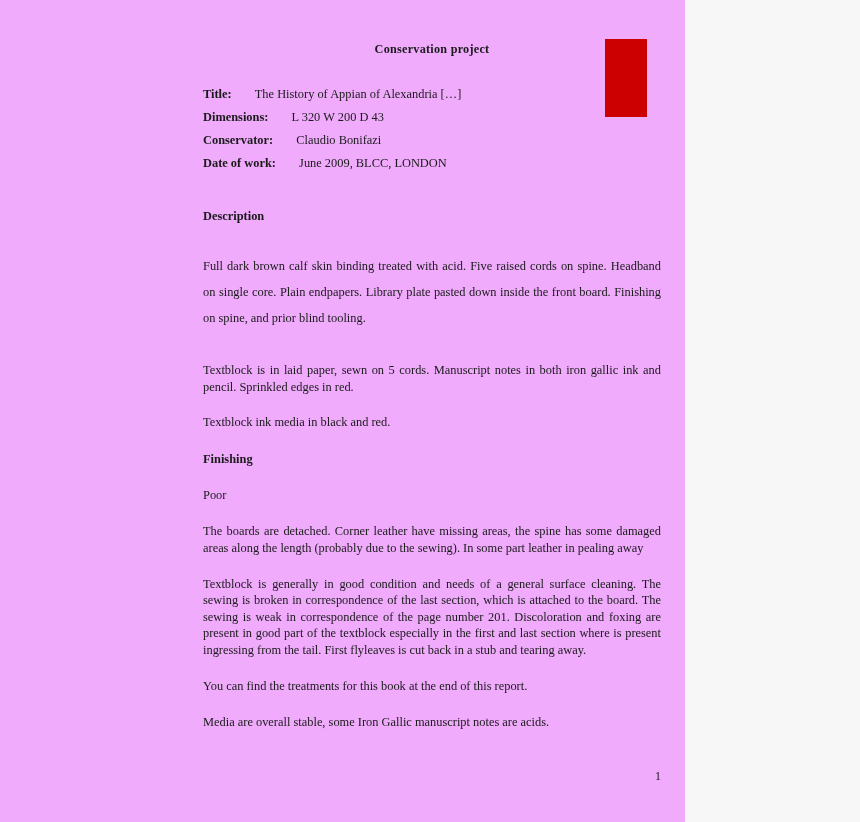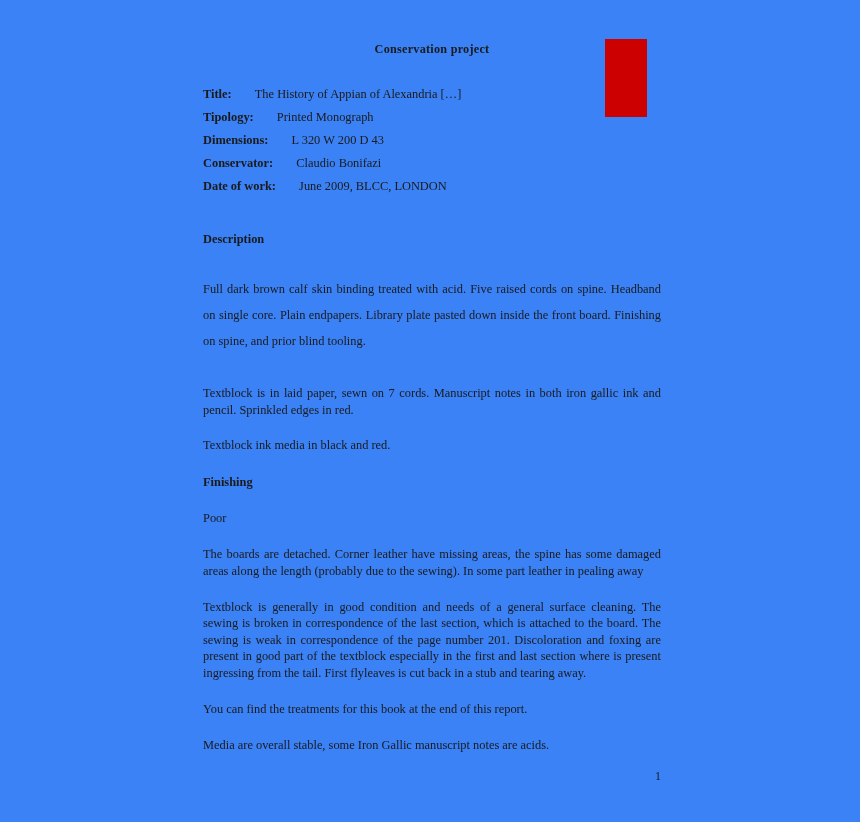--- a/index.html
+++ b/index.html
@@ -14,23 +14,23 @@
     font-family: "Liberation Serif", "DejaVu Serif", serif;
     color: #1a1a1a;
     position: relative;
     overflow: hidden;
   }
 
   .page {
     position: absolute;
     left: 0;
     top: 0;
-    width: 860px;
+    width: 685px;
     height: 822px;
-    background: #3b82f6;
+    background: #f0abfc;
   }
 
   
   .content {
     position: absolute;
     left: 203px;
     top: 42px;
     width: 458px;
   }
 
@@ -162,42 +162,38 @@
   <div class="content">
 
     <div class="doc-title">Conservation project</div>
 
     <div class="meta-list">
       <div class="meta-row">
         <span class="meta-label">Title:</span>
         <span class="meta-value">The History of Appian of Alexandria […]</span>
       </div>
       <div class="meta-row">
-        <span class="meta-label">Tipology:</span>
-        <span class="meta-value">Printed Monograph</span>
-      </div>
-      <div class="meta-row">
         <span class="meta-label">Dimensions:</span>
         <span class="meta-value">L 320 W 200 D 43</span>
       </div>
       <div class="meta-row">
         <span class="meta-label">Conservator:</span>
         <span class="meta-value">Claudio Bonifazi</span>
       </div>
       <div class="meta-row">
         <span class="meta-label">Date of work:</span>
         <span class="meta-value">June 2009, BLCC, LONDON</span>
       </div>
     </div>
 
     <div class="section-heading heading-description">Description</div>
 
     <p class="para para-spaced">Full dark brown calf skin binding treated with acid. Five raised cords on spine. Headband on single core. Plain endpapers. Library plate pasted down inside the front board. Finishing on spine, and prior blind tooling.</p>
 
-    <p class="para para-tight-first">Textblock is in laid paper, sewn on 7 cords. Manuscript notes in both iron gallic ink and pencil. Sprinkled edges in red.</p>
+    <p class="para para-tight-first">Textblock is in laid paper, sewn on 5 cords. Manuscript notes in both iron gallic ink and pencil. Sprinkled edges in red.</p>
 
     <p class="para para-single">Textblock ink media in black and red.</p>
 
     <div class="section-heading heading-condition">Finishing</div>
 
     <p class="para para-single">Poor</p>
 
     <p class="para para-tight">The boards are detached. Corner leather have missing areas, the spine has some damaged areas along the length (probably due to the sewing). In some part leather in pealing away</p>
 
     <p class="para para-tight">Textblock is generally in good condition and needs of a general surface cleaning. The sewing is broken in correspondence of the last section, which is attached to the board. The sewing is weak in correspondence of the page number 201. Discoloration and foxing are present in good part of the textblock especially in the first and last section where is present ingressing from the tail. First flyleaves is cut back in a stub and tearing away.</p>

